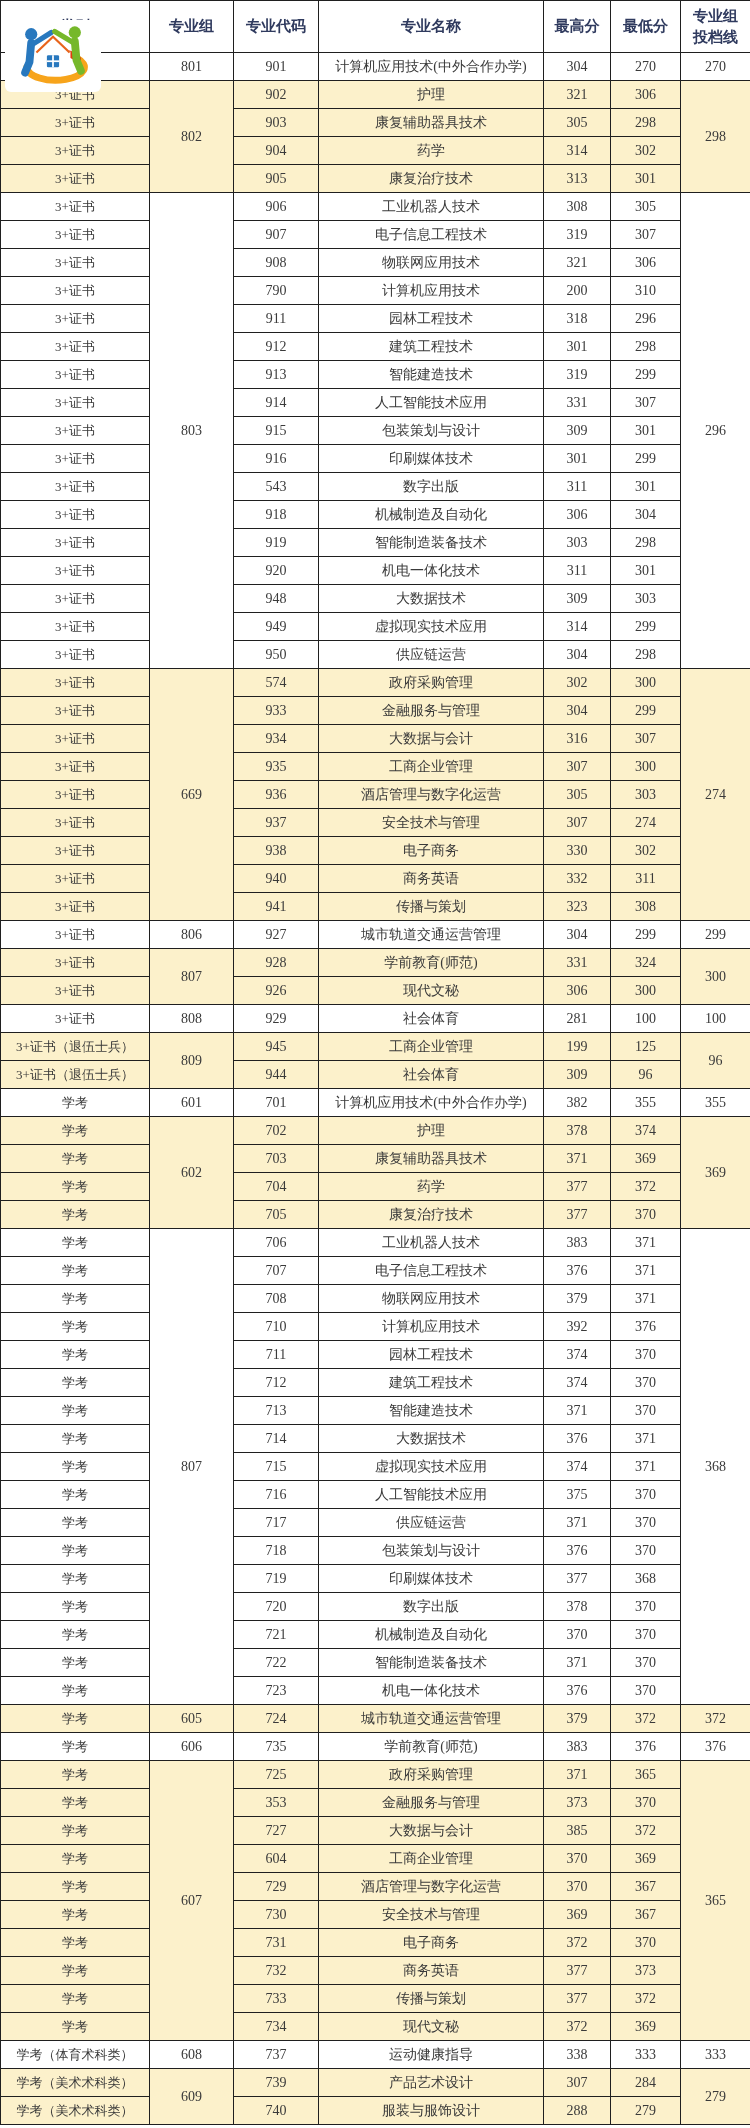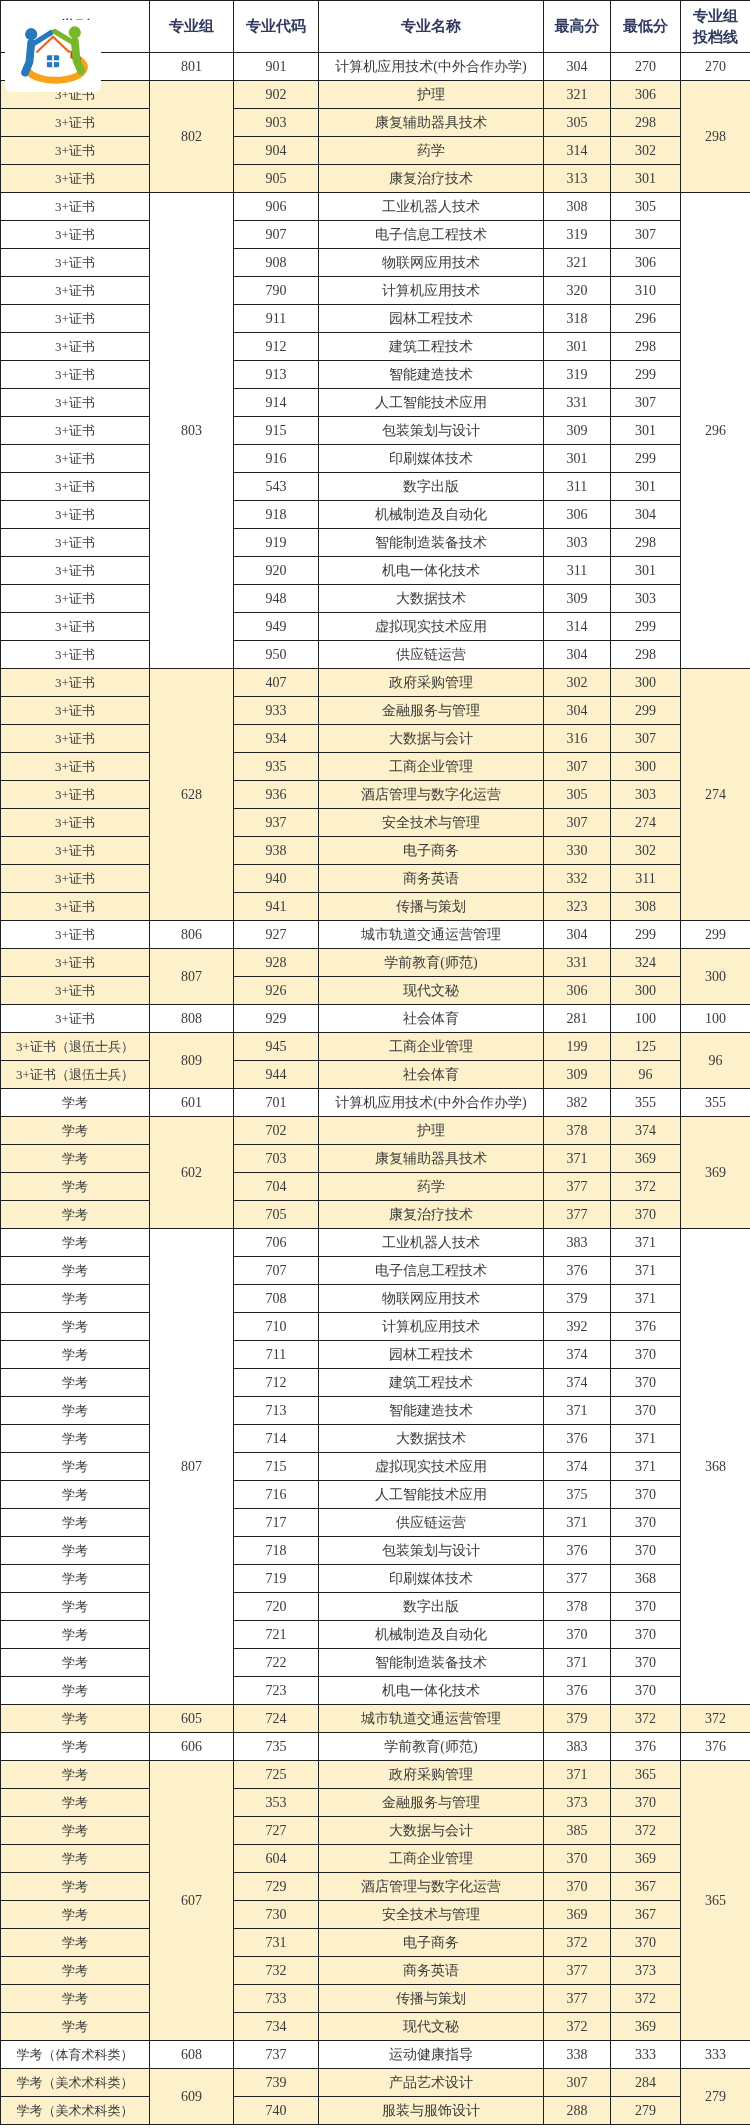--- a/index.html
+++ b/index.html
@@ -108,21 +108,21 @@
           <td class="category-cell">3+证书</td>
           <td class="code-cell">908</td>
           <td class="major-name-cell">物联网应用技术</td>
           <td class="max-score-cell">321</td>
           <td class="min-score-cell">306</td>
         </tr>
         <tr class="bg-white">
           <td class="category-cell">3+证书</td>
           <td class="code-cell">790</td>
           <td class="major-name-cell">计算机应用技术</td>
-          <td class="max-score-cell">320</td>
+          <td class="max-score-cell">200</td>
           <td class="min-score-cell">310</td>
         </tr>
         <tr class="bg-white">
           <td class="category-cell">3+证书</td>
           <td class="code-cell">911</td>
           <td class="major-name-cell">园林工程技术</td>
           <td class="max-score-cell">318</td>
           <td class="min-score-cell">296</td>
         </tr>
         <tr class="bg-white">
@@ -204,22 +204,22 @@
         </tr>
         <tr class="bg-white">
           <td class="category-cell">3+证书</td>
           <td class="code-cell">950</td>
           <td class="major-name-cell">供应链运营</td>
           <td class="max-score-cell">304</td>
           <td class="min-score-cell">298</td>
         </tr>
         <tr class="bg-yellow">
           <td class="category-cell">3+证书</td>
-          <td class="group-cell" rowspan="9">628</td>
-          <td class="code-cell">407</td>
+          <td class="group-cell" rowspan="9">669</td>
+          <td class="code-cell">574</td>
           <td class="major-name-cell">政府采购管理</td>
           <td class="max-score-cell">302</td>
           <td class="min-score-cell">300</td>
           <td class="group-line-cell" rowspan="9">274</td>
         </tr>
         <tr class="bg-yellow">
           <td class="category-cell">3+证书</td>
           <td class="code-cell">933</td>
           <td class="major-name-cell">金融服务与管理</td>
           <td class="max-score-cell">304</td>

